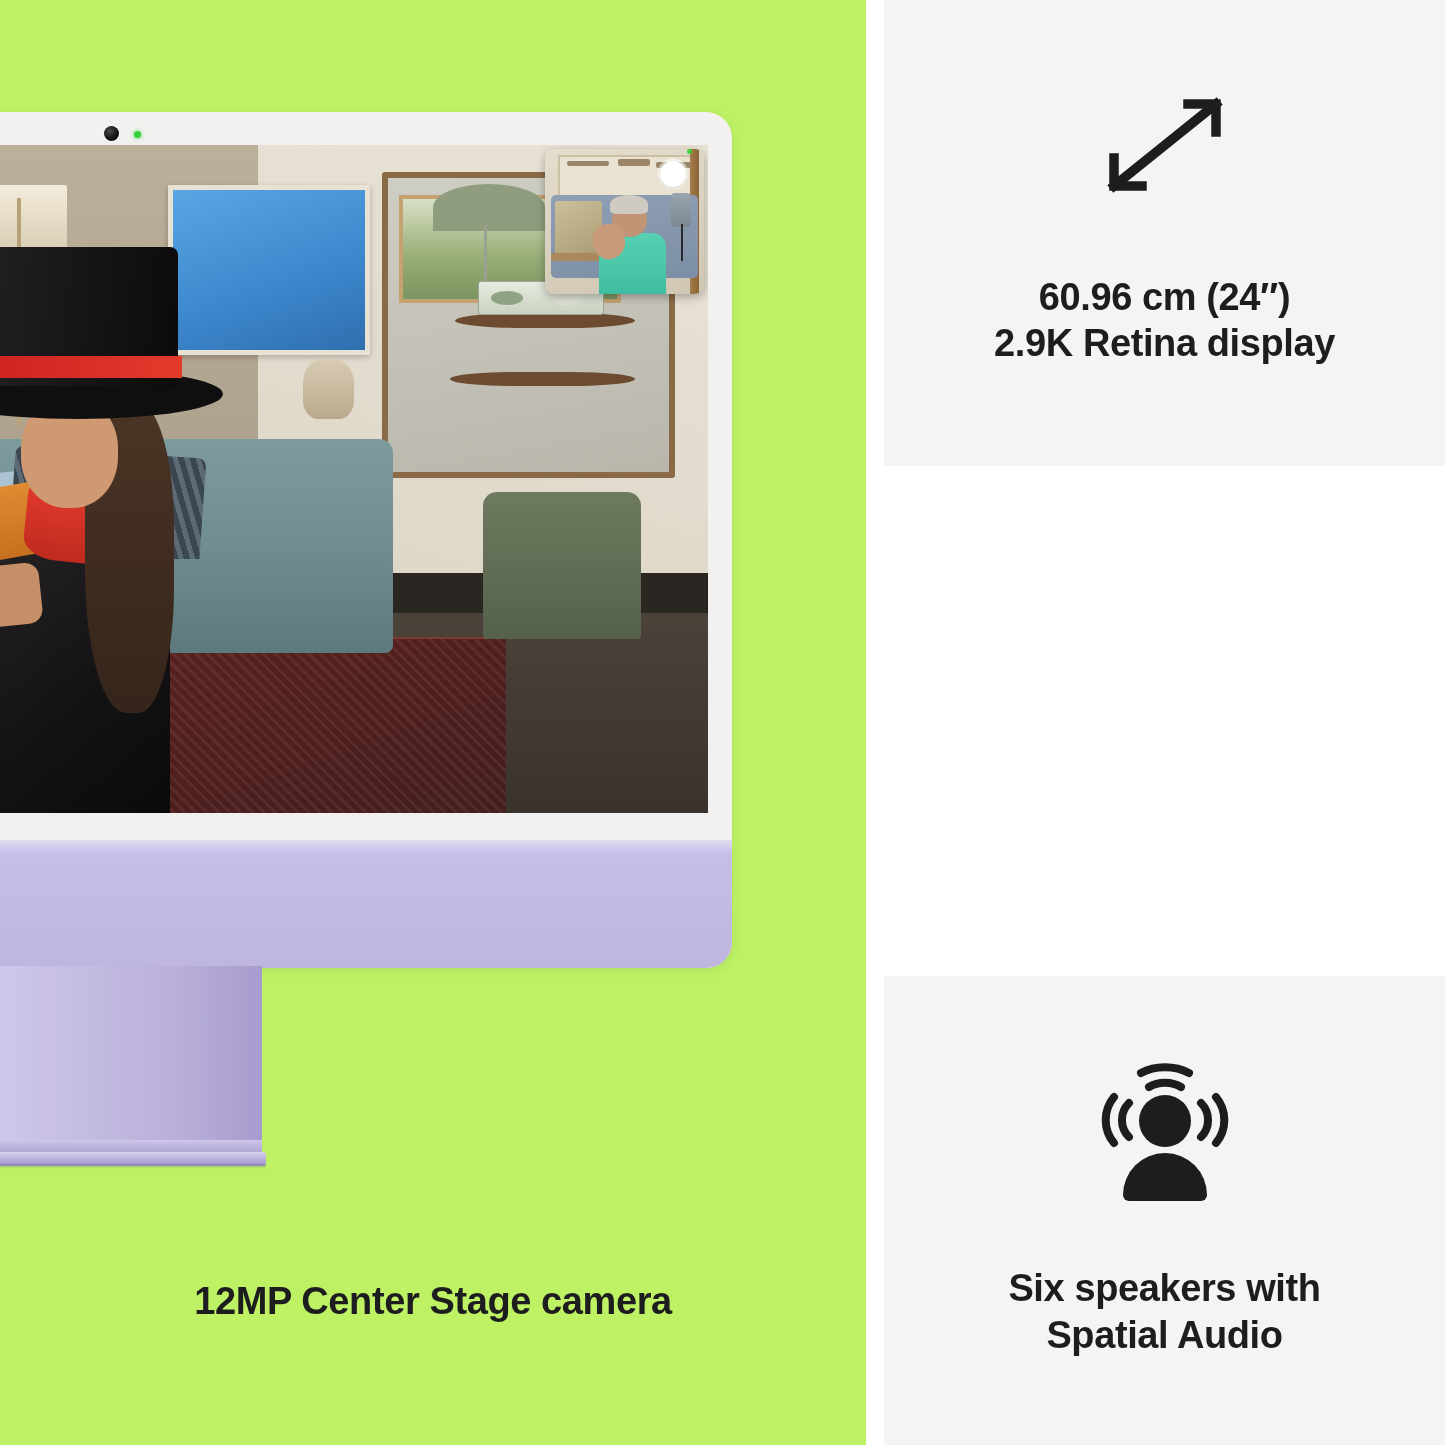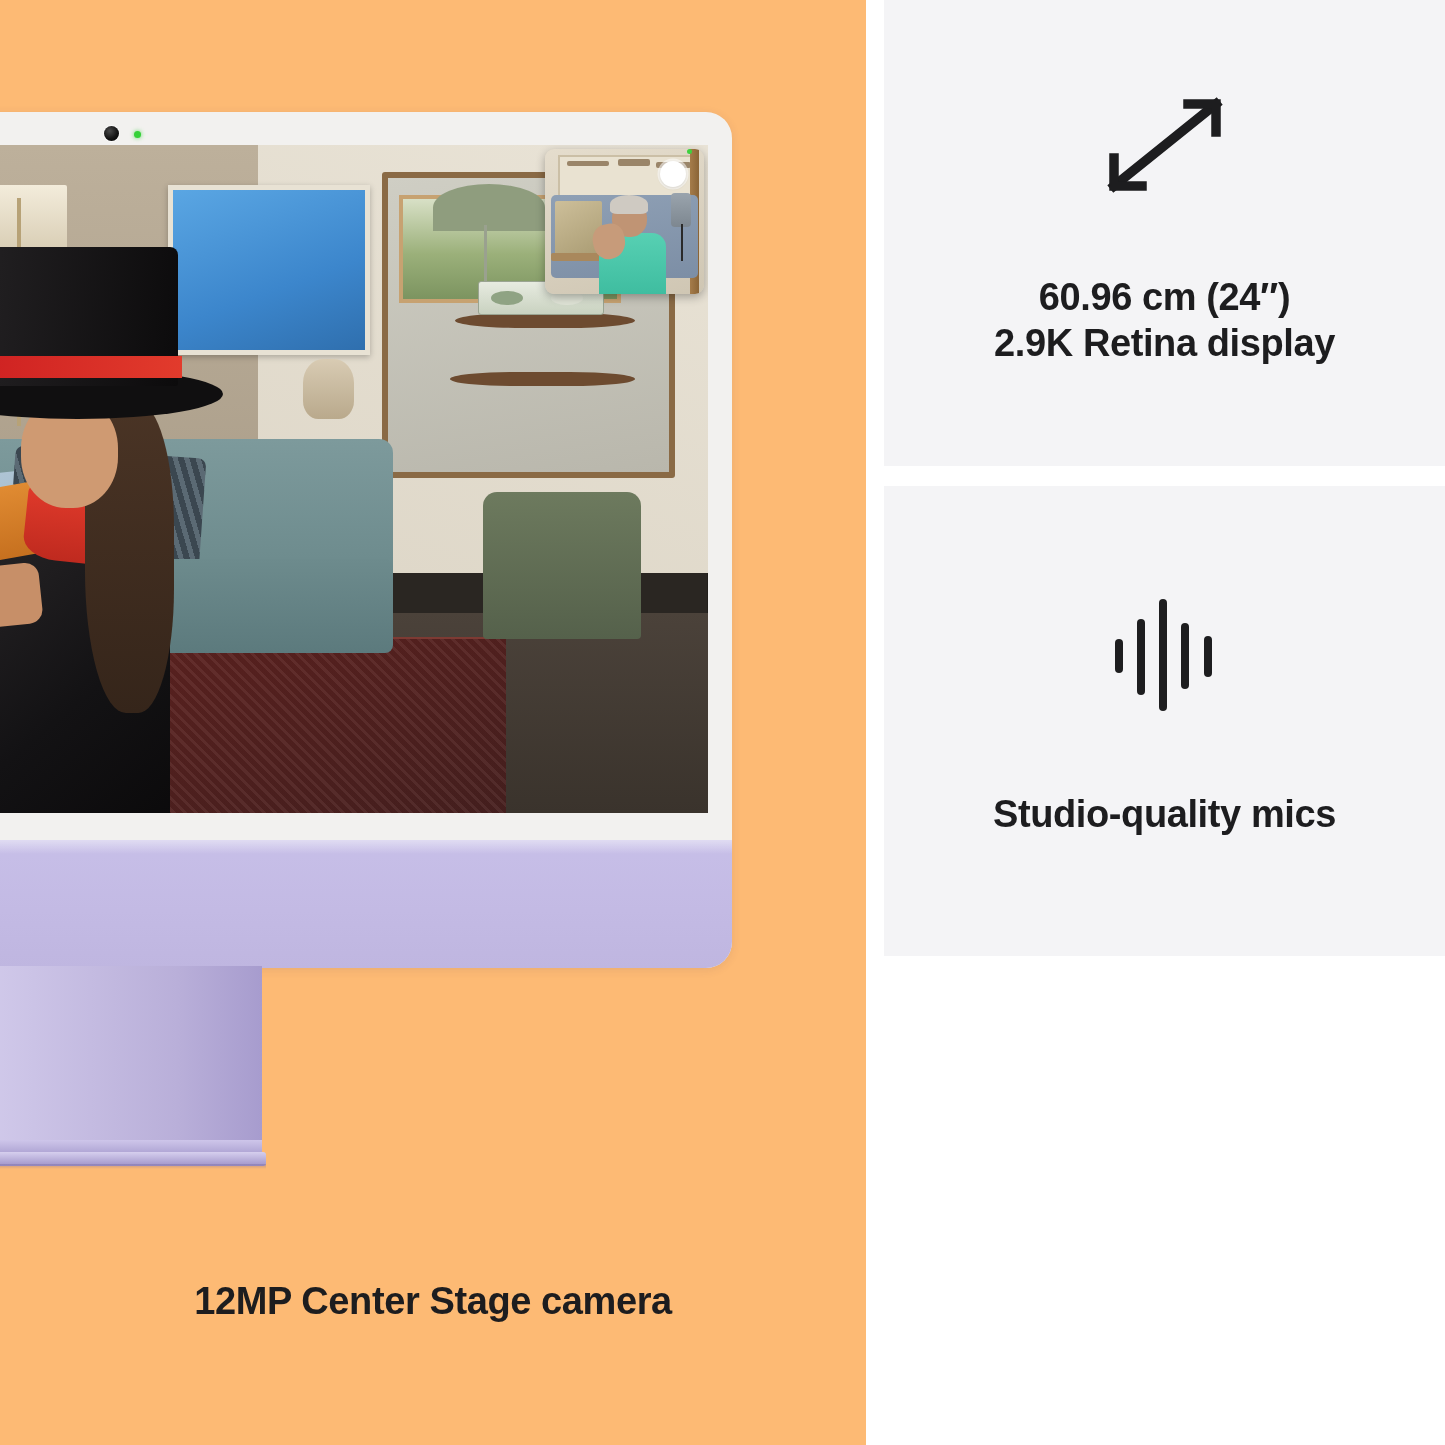--- a/index.html
+++ b/index.html
@@ -8,21 +8,21 @@
     background:#ffffff;
     font-family:"Liberation Sans","DejaVu Sans",sans-serif;
     overflow:hidden;
     -webkit-font-smoothing:antialiased;
   }
   .stage{position:relative;width:1445px;height:1445px;background:#ffffff;}
 
   
   .left-panel{
     position:absolute;left:0;top:0;width:866px;height:1445px;
-    background:#fdba74;overflow:hidden;
+    background:#bef264;overflow:hidden;
   }
 
   
   .imac{position:absolute;left:-440px;top:112px;width:1172px;height:856px;}
 
   .imac-body{
     position:absolute;left:0;top:0;width:1172px;height:856px;
     background:#f2f1ef;
     border-radius:26px;
     box-shadow:0 2px 10px rgba(60,50,90,0.10);
@@ -338,32 +338,38 @@
             <polyline points="52,104 24,104 24,76"></polyline>
           </g>
         </svg>
       </div>
       <div class="panel-label">
         <div>60.96 cm (24″)</div>
         <div>2.9K Retina display</div>
       </div>
     </div>
 
-    <div class="rpanel" id="rp2">
-      <div class="panel-icon ico-wrap2">
-        <svg width="104" height="120" viewBox="0 0 104 120" fill="none">
-          <g stroke="#1d1d1f" stroke-width="8" stroke-linecap="round">
-            <line x1="6" y1="48" x2="6" y2="74"></line>
-            <line x1="28" y1="28" x2="28" y2="96"></line>
-            <line x1="50" y1="8" x2="50" y2="112"></line>
-            <line x1="72" y1="32" x2="72" y2="90"></line>
-            <line x1="95" y1="45" x2="95" y2="78"></line>
+
+    <div class="rpanel" id="rp3">
+      <div class="panel-icon ico-wrap3">
+        <svg width="152" height="150" viewBox="0 0 152 150" fill="none">
+          <g fill="#1d1d1f">
+            <circle cx="76" cy="62" r="26"></circle>
+            <path d="M34 136 a42 42 0 0 1 84 0 a6 6 0 0 1 -6 6 h-72 a6 6 0 0 1 -6 -6 z"></path>
+          </g>
+          <g stroke="#1d1d1f" stroke-width="8" stroke-linecap="round" fill="none">
+            <path d="M60 28 a24 17 0 0 1 32 0"></path>
+            <path d="M52 14 a38 26 0 0 1 48 0"></path>
+            <path d="M40 44 a24 24 0 0 0 0 34"></path>
+            <path d="M25 38 a36 36 0 0 0 0 46"></path>
+            <path d="M112 44 a24 24 0 0 1 0 34"></path>
+            <path d="M127 38 a36 36 0 0 1 0 46"></path>
           </g>
         </svg>
       </div>
       <div class="panel-label">
-        <div>Studio-quality mics</div>
+        <div>Six speakers with</div>
+        <div>Spatial Audio</div>
       </div>
     </div>
-
 
   </div>
 </div>
 
 </body></html>

